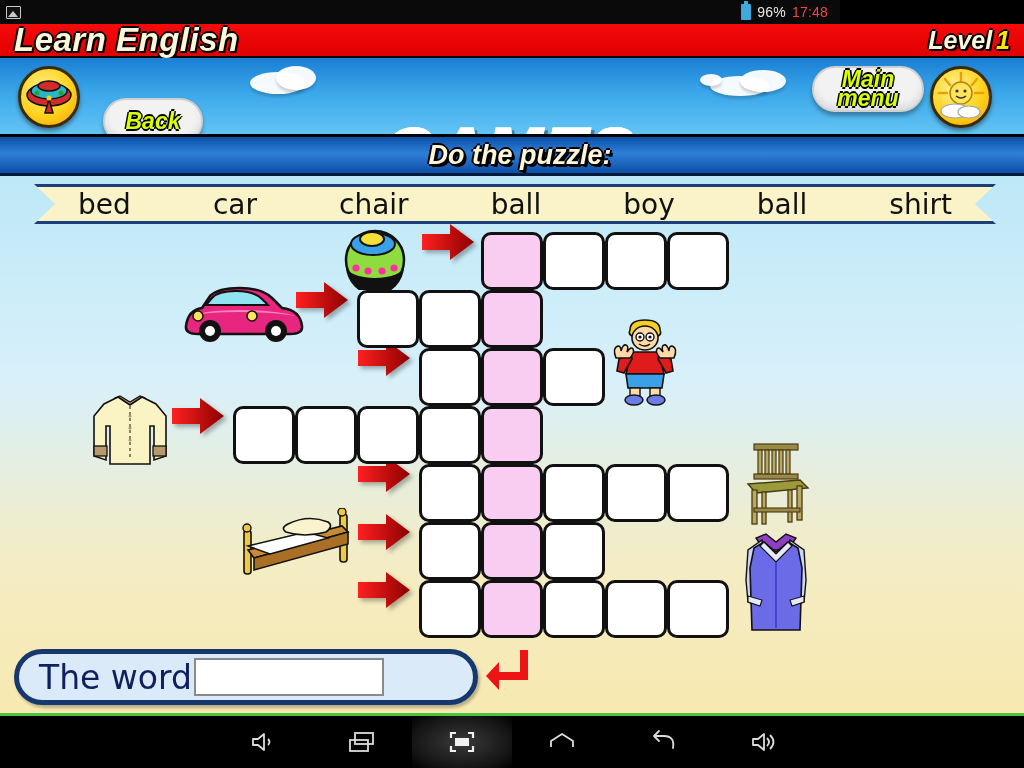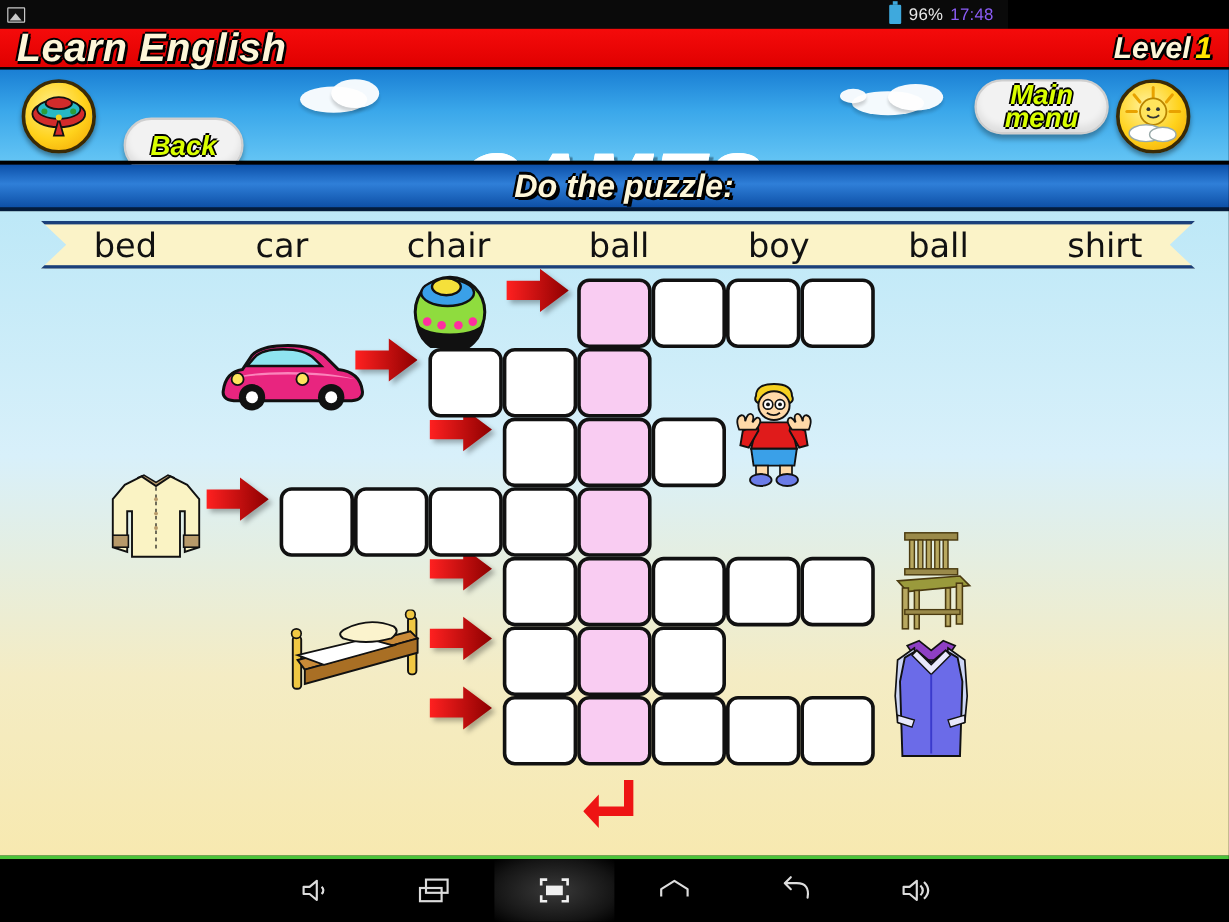--- a/index.html
+++ b/index.html
@@ -12,21 +12,21 @@
     background:#0a0a0a; color:#9fd8f2; font-size:14px;
     display:flex; align-items:center; padding:0 6px;
   }
   #statusbar .left{ display:flex; align-items:center; gap:6px; }
   #statusbar .right{ margin-left:auto; display:flex; align-items:center; gap:6px; padding-right:6px;}
   .sb-img-icon{ width:15px;height:13px;border:1.5px solid #c9c9c9;border-radius:1px;position:relative;background:#111;}
   .sb-img-icon:after{content:"";position:absolute;left:1px;bottom:1px;width:0;height:0;
      border-left:5px solid transparent;border-right:5px solid transparent;border-bottom:6px solid #c9c9c9;}
   .battery{ width:10px;height:16px;background:#3ea9dd;border-radius:1px;position:relative;}
   .battery:before{content:"";position:absolute;top:-3px;left:3px;width:4px;height:3px;background:#3ea9dd;}
-  .sb-text{ font-size:14px; color:#8b5cf6; letter-spacing:.2px; }
+  .sb-text{ font-size:14px; color:#ef4444; letter-spacing:.2px; }
   .sb-pct{ color:#e9e9e9; }
 
   
   #titlebar{
     position:absolute; left:0; top:24px; width:1024px; height:34px;
     background:linear-gradient(#f50b0b,#e00000); border-bottom:2px solid #000;
     display:flex; align-items:center; justify-content:space-between; padding:0 14px;
   }
   .app-title{
     font-size:33px; font-weight:bold; font-style:italic; color:#fdf6d8;
@@ -456,20 +456,24 @@
       <div class="cell" style="left: 419px; top: 346px;"></div>
       <div class="cell pink" style="left: 481px; top: 346px;"></div>
       <div class="cell" style="left: 543px; top: 346px;"></div>
       <div class="cell" style="left: 419px; top: 404px;"></div>
       <div class="cell pink" style="left: 481px; top: 404px;"></div>
       <div class="cell" style="left: 543px; top: 404px;"></div>
       <div class="cell" style="left: 605px; top: 404px;"></div>
       <div class="cell" style="left: 667px; top: 404px;"></div>
     </div>
 
+  <div id="theword">
+    <span class="lbl">The word</span>
+    <input id="word-input" type="text" placeholder="" style="">
+  </div>
 
   <div id="enter-arrow">
     <svg width="42" height="46" viewBox="0 0 42 46">
       <path d="M40 2 L40 26 L14 26 L14 16 L2 30 L14 44 L14 34 L32 34 L32 34 z" fill="none"></path>
       <path d="M34 2 L42 2 L42 32 L13 32 L13 42 L0 28 L13 14 L13 24 L34 24 Z" fill="#ee1414"></path>
     </svg>
   </div>
 
 </div>
 

